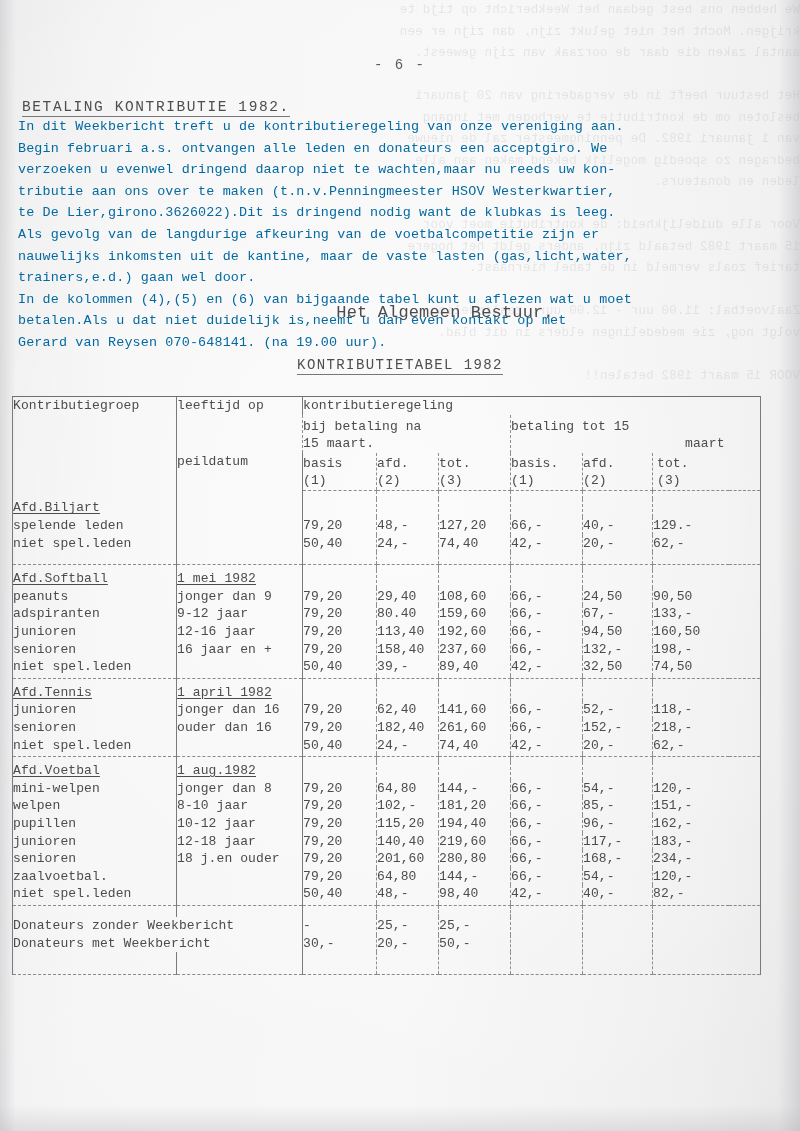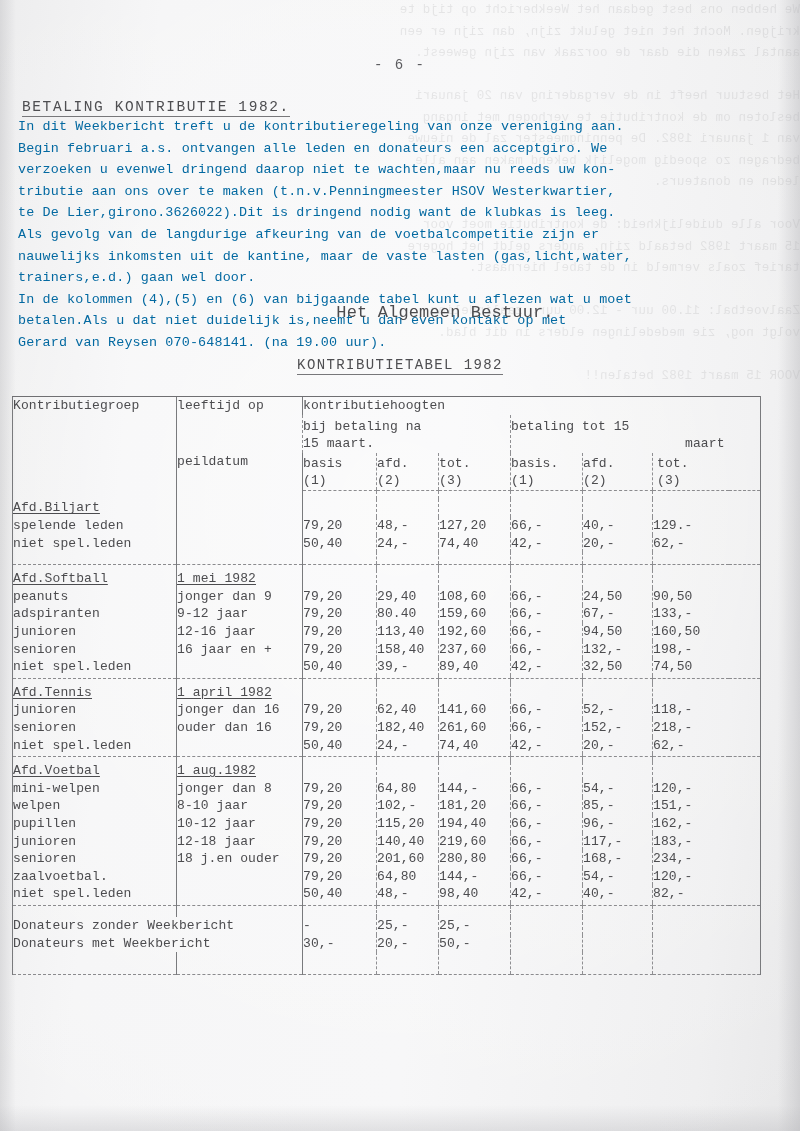--- a/index.html
+++ b/index.html
@@ -165,21 +165,21 @@
       <col style="width:72px">
       <col style="width:70px">
       <col style="width:76px">
       <col style="width:32px">
     </colgroup>
 
     <tbody>
           <tr>
       <td class="bt bl hcell" rowspan="2">Kontributiegroep</td>
       <td class="bt bl hcell2" rowspan="2">leeftijd op</td>
-      <td class="bt bl hcell2" colspan="6">kontributiehoogten</td>
+      <td class="bt bl hcell2" colspan="6">kontributieregeling</td>
       <td class="bt br"></td>
     </tr>
     <tr>
       <td class="bld ctr" colspan="3" style="padding-top:3px">
         <div>bij betaling na</div>
         <div>15 maart.</div>
       </td>
       <td class="bld ctr" colspan="3" style="padding-top:3px">
         <div>betaling tot 15</div>
         <div style="text-align:right;padding-right:4px">maart</div>

